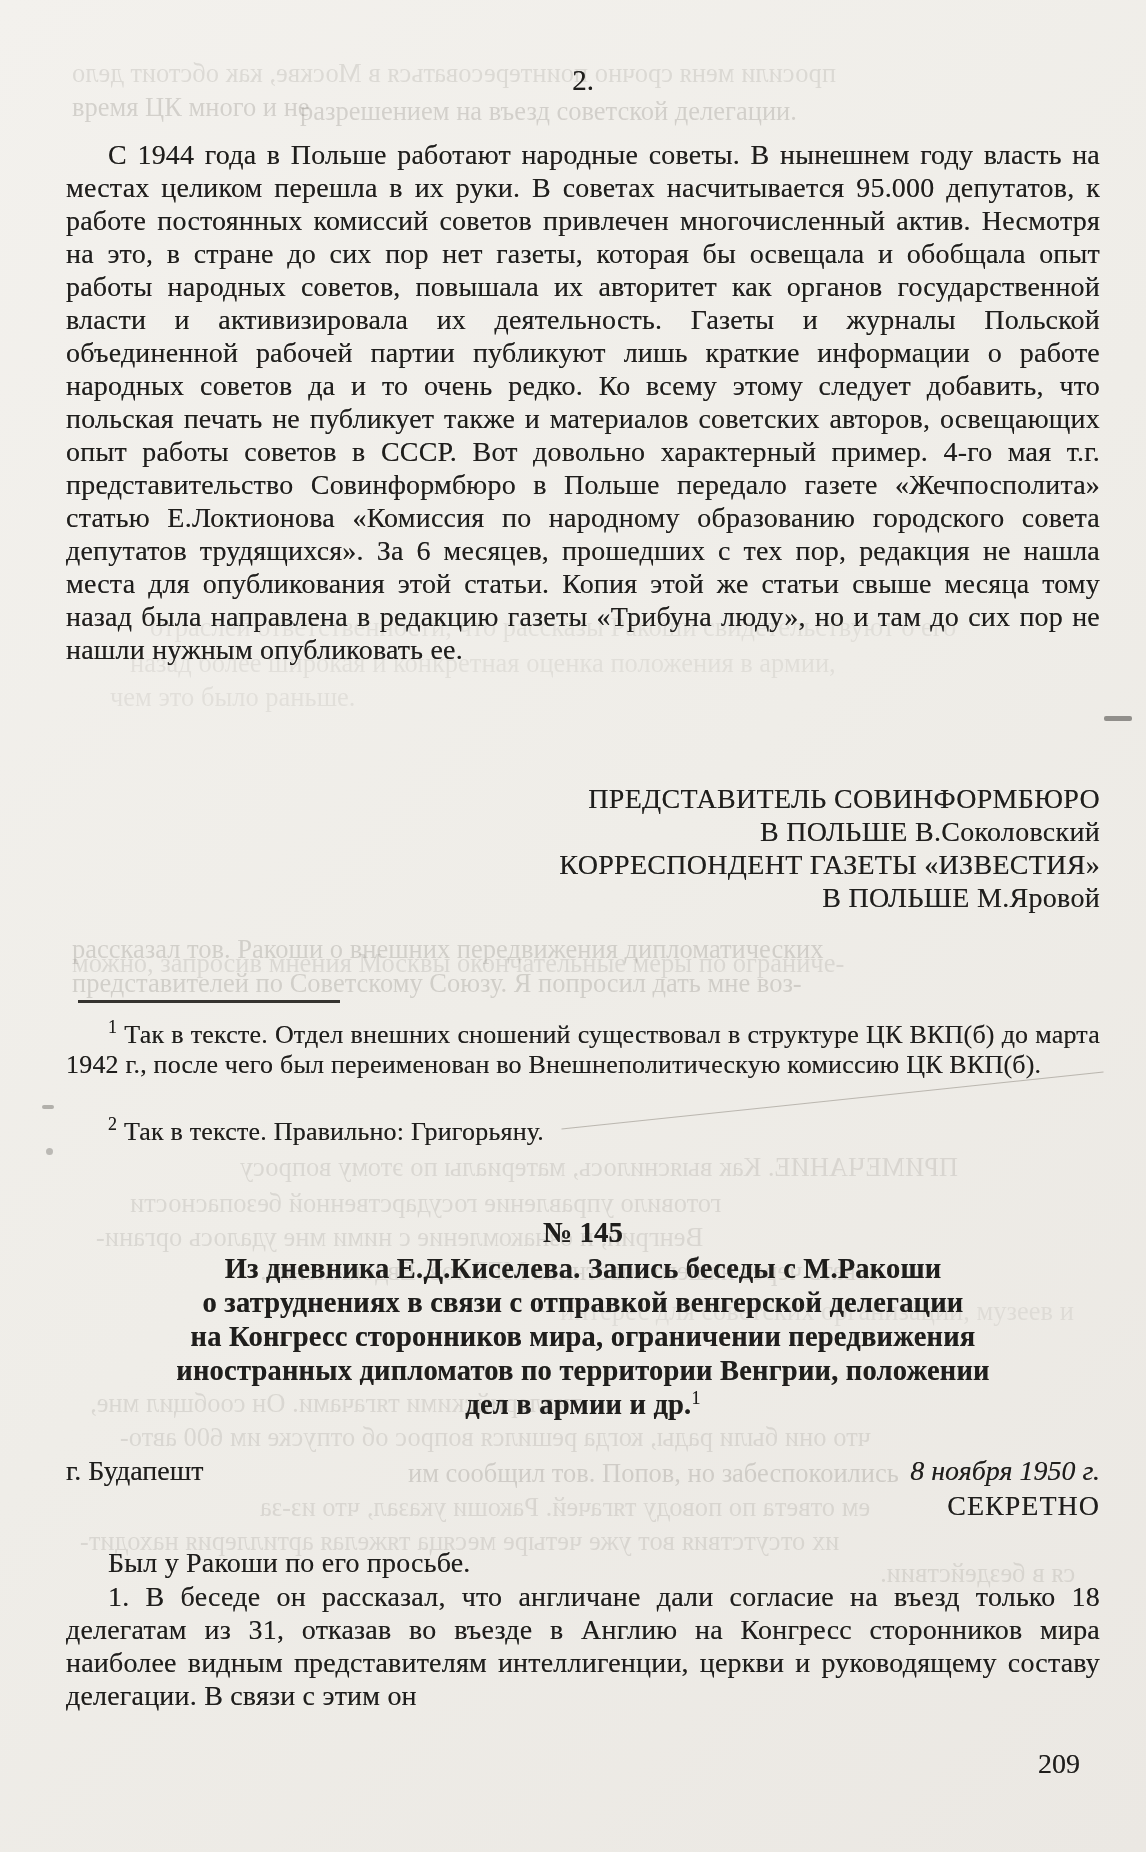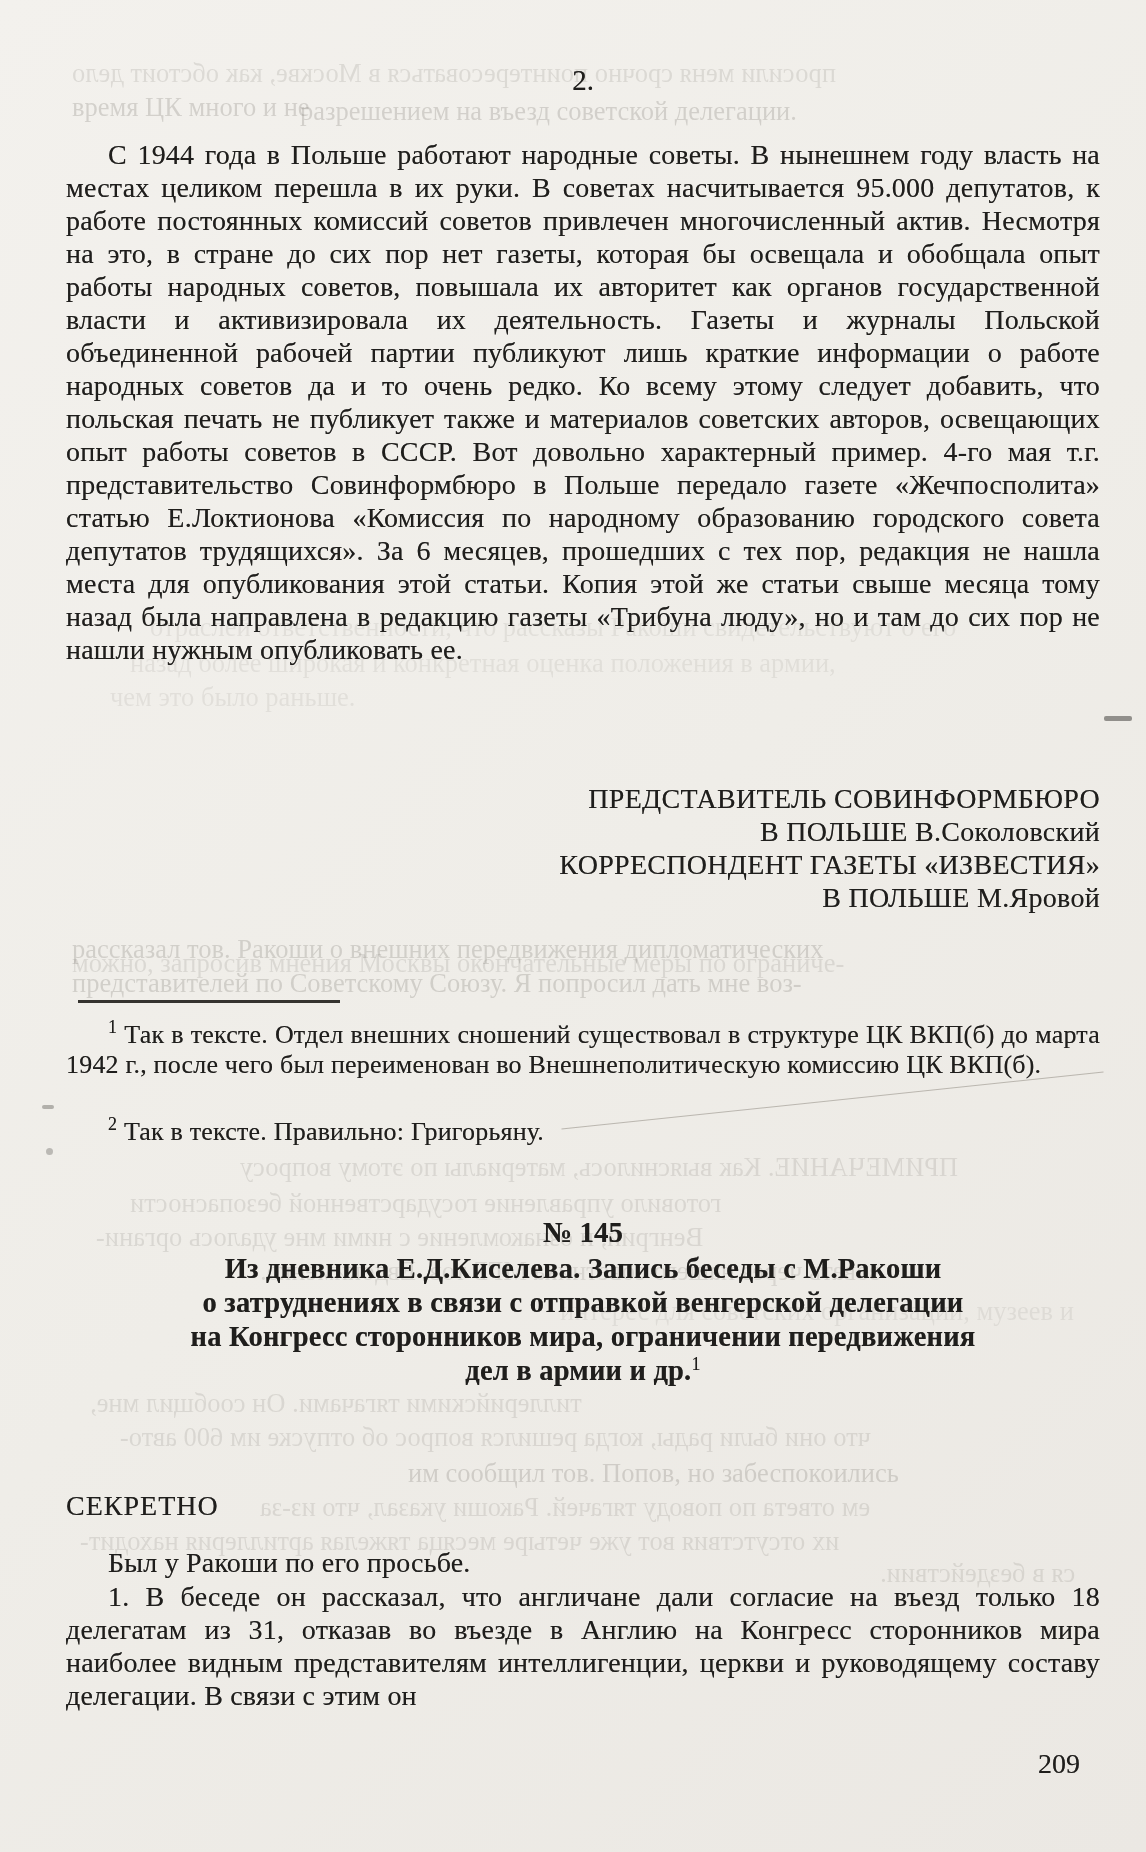--- a/index.html
+++ b/index.html
@@ -66,21 +66,21 @@
   .footnote sup { font-size:18px; line-height:0; }
 
   .doc-number { top:1216px; text-align:center; font-size:29px; font-weight:bold; }
 
   .doc-title { top:1252px; text-align:center; font-weight:bold; font-size:28.5px; line-height:34px; letter-spacing:0.2px; }
   .doc-title sup { font-size:18px; line-height:0; font-weight:normal; }
 
   .dateline { top:1455px; display:flex; justify-content:space-between; font-size:28px; }
   .dateline .date { font-style:italic; }
 
-  .classification { top:1490px; text-align:left; font-size:28px; letter-spacing:1px; }
+  .classification { top:1490px; text-align:right; font-size:28px; letter-spacing:1px; }
 
   .opening     { top:1546px; }
   .doc145-par1 { top:1580px; }
 
   .page-number { top:1748px; text-align:right; padding-right:20px; box-sizing:border-box; font-size:28px; }
 </style>
 </head>
 <body>
 
 <div class="page">
@@ -128,23 +128,28 @@
   <div class="fn-sep"></div>
   <p class="block footnote fn1 txt"><sup>1</sup> <span>Так в тексте. Отдел внешних сношений существовал в структуре ЦК ВКП(б) до марта 1942 г., после чего был переименован во Внешнеполитическую комиссию ЦК ВКП(б).</span></p>
   <p class="block footnote fn2 txt"><sup>2</sup> <span>Так в тексте. Правильно: Григорьяну.</span></p>
 
   <div class="block doc-number txt">№ 145</div>
 
   <div class="block doc-title txt">
     <div>Из дневника Е.Д.Киселева. Запись беседы с М.Ракоши</div>
     <div>о затруднениях в связи с отправкой венгерской делегации</div>
     <div>на Конгресс сторонников мира, ограничении передвижения</div>
+    <div>иностранных дипломатов по территории Венгрии, положении</div>
     <div><span>дел в армии и др.</span><sup>1</sup></div>
   </div>
 
+  <div class="block dateline txt">
+    <span class="place">г. Будапешт</span>
+    <span class="date">8 ноября 1950 г.</span>
+  </div>
 
   <div class="block classification txt">СЕКРЕТНО</div>
 
   <p class="block body-par opening txt">Был у Ракоши по его просьбе.</p>
   <p class="block body-par doc145-par1 txt">1. В беседе он рассказал, что англичане дали согласие на въезд только 18 делегатам из 31, отказав во въезде в Англию на Конгресс сторонников мира наиболее видным представителям интеллигенции, церкви и руководящему составу делегации. В связи с этим он</p>
 
   <div class="block page-number txt">209</div>
 
 </div>
 

